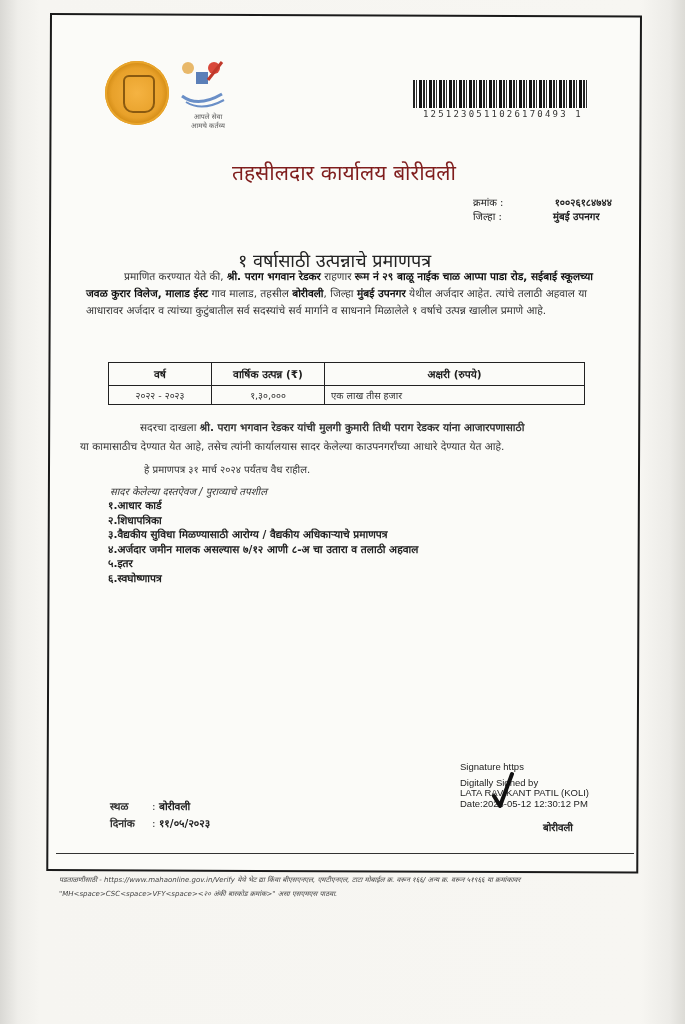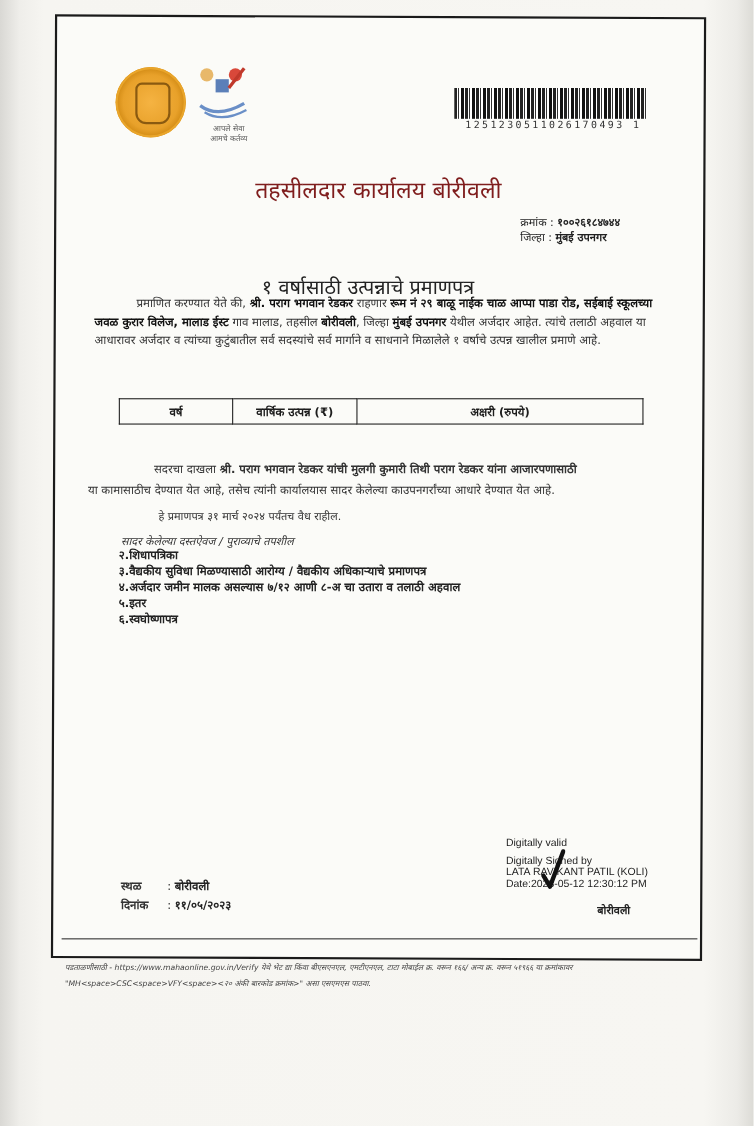--- a/index.html
+++ b/index.html
@@ -31,21 +31,21 @@
   }
   .seva-logo { left: 178px; top: 58px; width: 52px; height: 70px; }
   .seva-caption { left: 178px; top: 113px; width: 60px; font-size: 7px; color: #555; line-height: 9px; text-align: center; }
   .barcode {
     left: 413px; top: 80px; width: 175px; height: 28px;
     background: repeating-linear-gradient(90deg, #222 0 2px, #fff 2px 3px, #333 3px 4px, #fff 4px 6px, #111 6px 9px, #fff 9px 10px);
   }
   .barcode-num { left: 423px; top: 109px; font-family: "DejaVu Sans Mono", monospace; font-size: 9px; letter-spacing: 2.2px; color: #333; }
   .office-title { left: 232px; top: 158px; font-size: 21px; color: #7f1d1d; }
   .meta { left: 473px; top: 196px; font-size: 10px; line-height: 14px; color: #222; }
-  .meta b { font-weight: bold; }
+  .meta b { font-weight: bold; margin-left: 48px; }
   .cert-title { left: 238px; top: 248px; font-size: 18px; color: #222; }
   .para1 { left: 86px; top: 268px; width: 510px; font-size: 10.5px; line-height: 17px; text-indent: 38px; color: #333; }
   .para1 b { color: #111; }
   table.income {
     position: absolute; left: 108px; top: 362px; width: 477px; border-collapse: collapse;
     font-size: 10.5px;
   }
   table.income th, table.income td { border: 1.5px solid #222; padding: 2px 6px; }
   table.income th { font-weight: bold; height: 18px; }
   table.income td { height: 14px; font-size: 9.5px; color: #333; }
@@ -103,41 +103,47 @@
   <span>प्रमाणित करण्यात येते की, </span><b>श्री. पराग भगवान रेडकर</b><span> राहणार </span><b>रूम नं २९ बाळू नाईक चाळ आप्पा पाडा रोड, सईबाई स्कूलच्या जवळ कुरार विलेज, मालाड ईस्ट</b><span> गाव मालाड, तहसील </span><b>बोरीवली</b><span>, जिल्हा </span><b>मुंबई उपनगर</b><span> येथील अर्जदार आहेत. त्यांचे तलाठी अहवाल या आधारावर अर्जदार व त्यांच्या कुटुंबातील सर्व सदस्यांचे सर्व मार्गाने व साधनाने मिळालेले १ वर्षाचे उत्पन्न खालील प्रमाणे आहे.</span>
 </div>
 
 <table class="income">
   <tbody>
       <tr>
     <th class="c1">वर्ष</th>
     <th class="c2">वार्षिक उत्पन्न (₹)</th>
     <th>अक्षरी (रुपये)</th>
   </tr>
+  <tr>
+    <td class="c1">२०२२ - २०२३</td>
+    <td class="c2">१,३०,०००</td>
+    <td>एक लाख तीस हजार</td>
+  </tr>
 </tbody>
   </table>
 
 <div class="abs para2">
   <span>सदरचा दाखला </span><b>श्री. पराग भगवान रेडकर यांची मुलगी कुमारी तिथी पराग रेडकर यांना आजारपणासाठी</b>
   <span class="l2">या कामासाठीच देण्यात येत आहे, तसेच त्यांनी कार्यालयास सादर केलेल्या काउपनगर्रांच्या आधारे देण्यात येत आहे.</span>
 </div>
 
 <div class="abs validity">हे प्रमाणपत्र ३१ मार्च २०२४ पर्यंतच वैध राहील.</div>
 
 <div class="abs docs-head">सादर केलेल्या दस्तऐवज / पुराव्याचे तपशील</div>
 <div class="abs docs-list">
+  <div>१.आधार कार्ड</div>
   <div>२.शिधापत्रिका</div>
   <div>३.वैद्यकीय सुविधा मिळण्यासाठी आरोग्य / वैद्यकीय अधिकाऱ्याचे प्रमाणपत्र</div>
   <div>४.अर्जदार जमीन मालक असल्यास ७/१२ आणी ८-अ चा उतारा व तलाठी अहवाल</div>
   <div>५.इतर</div>
   <div>६.स्वघोष्णापत्र</div>
 </div>
 
 <div class="abs sig">
-  <div class="valid">Digitally valid</div>
+  <div class="valid">Signature https</div>
   <div>Digitally Signed by</div>
   <div>LATA RAVIKANT PATIL (KOLI)</div>
   <div>Date:2023-05-12 12:30:12 PM</div>
 </div>
 <svg class="abs check" viewBox="0 0 22 40">
   <path d="M2 26 L8 36 L20 4" stroke="#111" stroke-width="4" fill="none" stroke-linecap="round" stroke-linejoin="round"></path>
 </svg>
 <div class="abs sig-place">बोरीवली</div>
 
 <div class="abs place-date">

